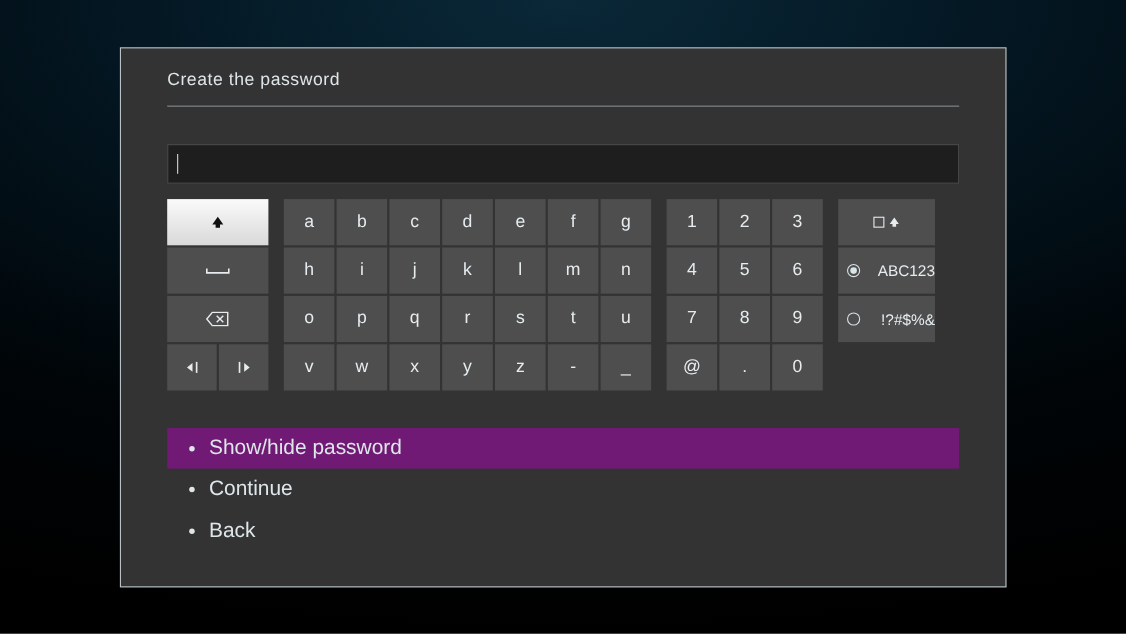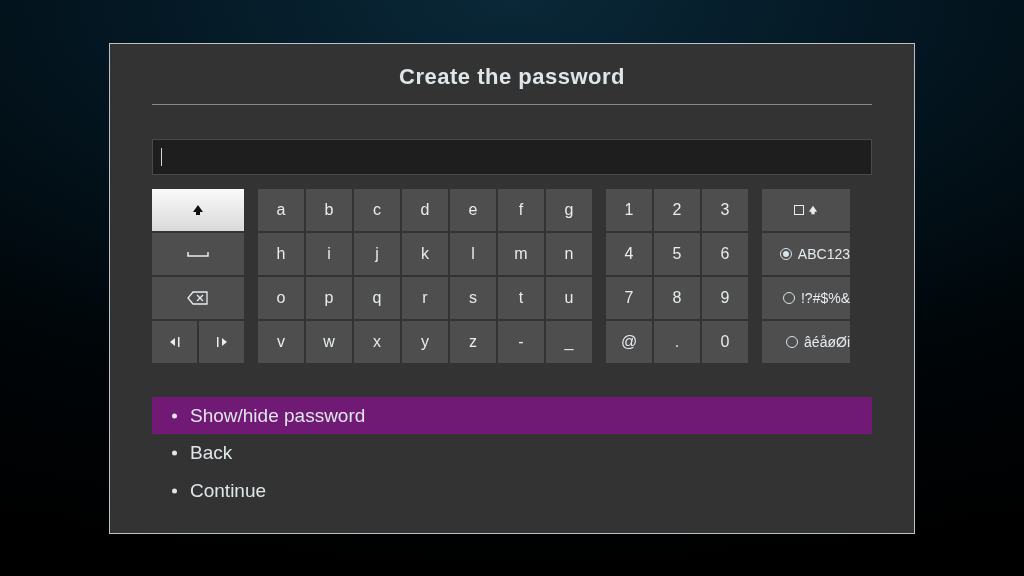--- a/index.html
+++ b/index.html
@@ -12,27 +12,27 @@
   }
   .panel {
     position: absolute;
     left: 109px; top: 43px;
     width: 806px; height: 491px;
     background: #333333;
     border: 1px solid #b8c2c7;
     padding: 0 42px;
   }
   .title {
-    text-align: center;
-    font-size: 22px;
+    text-align: left;
+    font-size: 16px;
     letter-spacing: 0.5px;
     padding: 20px 0 14px;
     border-bottom: 1px solid #848a8d;
     color: #dfe6ea;
-    font-weight: 700;
+    font-weight: 400;
   }
   .input-field {
     margin-top: 34px;
     height: 36px;
     background: #1e1e1e;
     border: 1px solid #4a4a4a;
     display: flex;
     align-items: center;
     padding: 0 8px;
     color: #cfd6da;
@@ -61,21 +61,21 @@
   }
   .key.focus {
     background: linear-gradient(#fafafa, #d9d9d9);
     color: #101010;
   }
   .key.util { font-size: 14px; }
   .group-ctrl .key { width: 45px; }
   .group-ctrl .key.wide { width: 92px; }
   .group-alpha .key { width: 46px; }
   .group-num .key { width: 46px; }
-  .group-mode .key { width: 88px; justify-content: flex-end; padding-left: 8px; font-size: 14px; gap: 6px; }
+  .group-mode .key { width: 88px; justify-content: space-between; padding-left: 8px; font-size: 14px; gap: 6px; }
   .group-mode .key.first { justify-content: center; padding-left: 0; gap: 4px; }
   .radio { width:12px; height:12px; border:1.5px solid #d9e3e8; border-radius:50%; display:inline-flex; align-items:center; justify-content:center; flex-shrink:0;}
   .radio.on::after { content:""; width:6px; height:6px; background:#d9e3e8; border-radius:50%; }
   .sq { width:10px; height:10px; border:1.5px solid #e6ecef; display:inline-block; }
   .options {
     margin-top: 34px;
     list-style: none;
     font-size: 19px;
     color: #dfe6ea;
   }
@@ -226,29 +226,23 @@
           <span class="radio on"></span>
           <span>ABC123</span>
         </div>
       </div>
       <div class="kb-row">
         <div class="key">
           <span class="radio"></span>
           <span>!?#$%&amp;</span>
         </div>
       </div>
-      <div class="kb-row">
-        <div class="key">
-          <span class="radio"></span>
-          <span>âéåøØi</span>
-        </div>
-      </div>
     </div>
 
   </div>
 
   <ul class="options">
     <li class="hi">Show/hide password</li>
+    <li>Continue</li>
     <li>Back</li>
-    <li>Continue</li>
   </ul>
 
 </div>
 
 </body></html>

